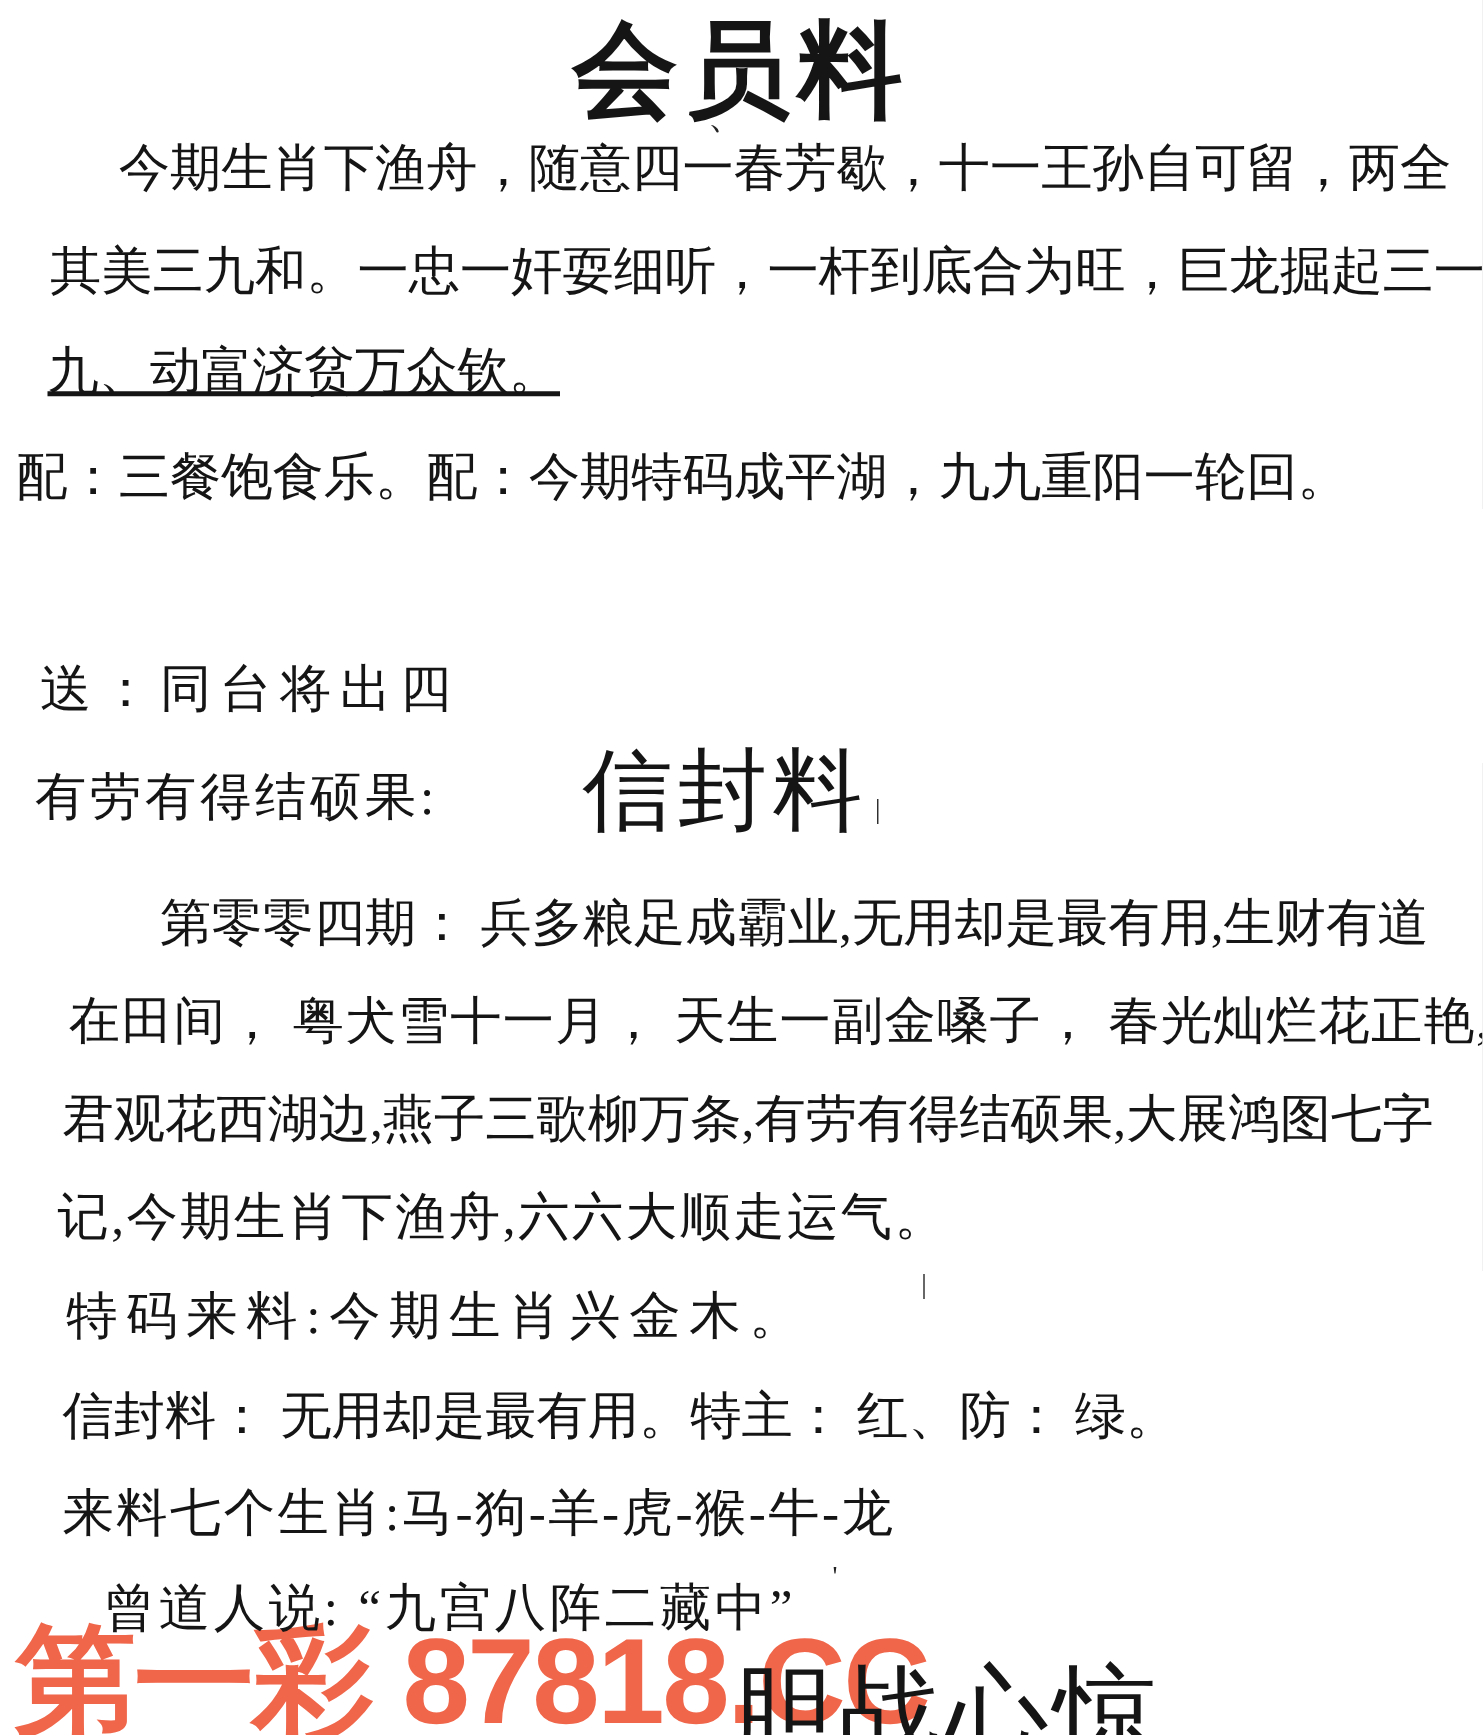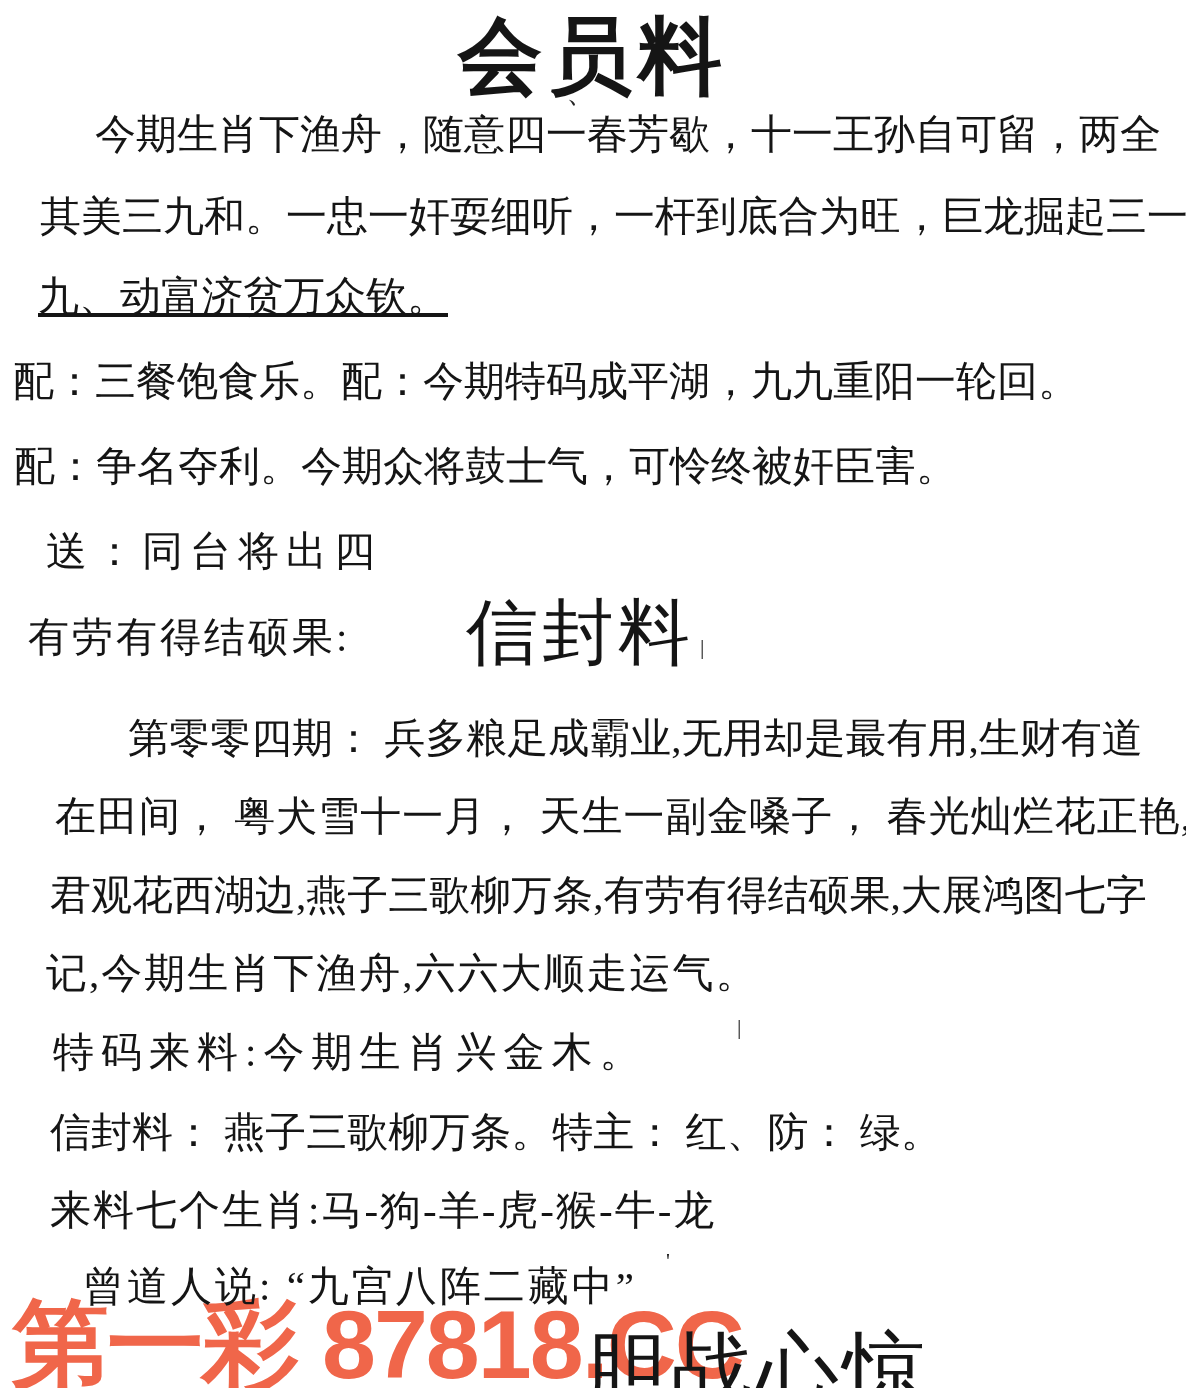--- a/index.html
+++ b/index.html
@@ -62,21 +62,21 @@
     z-index: 1;
     font-family: "Liberation Sans", "DejaVu Sans", sans-serif;
     white-space: nowrap;
   }
   
   .l-m0 { left: 95px;  top: 110px; }
   .l-m1 { left: 40px;  top: 192px; }
   .l-m2 { left: 38px;  top: 272px; text-decoration: underline; }
   .l-m3 { left: 13px;  top: 357px; }
   .l-m4 { left: 14px;  top: 442px; }
-  .l-m5 { left: 46px;  top: 527px; letter-spacing: 7px; }
+  .l-m5 { left: 32px;  top: 527px; letter-spacing: 7px; }
   .l-letter { left: 28px; top: 613px; letter-spacing: 3px; }
   .l-e0 { left: 128px; top: 714px; }
   .l-e1 { left: 55px;  top: 792px; letter-spacing: 1px; }
   .l-e2 { left: 50px;  top: 871px; }
   .l-e3 { left: 46px;  top: 949px; letter-spacing: 2px; }
   .l-e4 { left: 53px;  top: 1028px; letter-spacing: 7px; }
   .l-e5 { left: 50px;  top: 1108px; }
   .l-e6 { left: 50px;  top: 1186px; letter-spacing: 2px; }
   .l-e7 { left: 83px;  top: 1262px; letter-spacing: 3px; }
   
@@ -92,32 +92,31 @@
 <div class="page">
 
   <div class="watermark" style="color: rgb(240, 102, 74);">第一彩 87818.CC</div>
 
   <div class="doc-title">会员料</div>
 
   <div class="line l-m0">今期生肖下渔舟，随意四一春芳歇，十一王孙自可留，两全</div>
   <div class="line l-m1">其美三九和。一忠一奸耍细听，一杆到底合为旺，巨龙掘起三一</div>
   <div class="line l-m2">九、动富济贫万众钦。</div>
   <div class="line l-m3">配：三餐饱食乐。配：今期特码成平湖，九九重阳一轮回。</div>
-  <div class="line l-m4">配：争名夺利。今期众将鼓士气，可怜终被奸臣害。</div>
   <div class="line l-m5">送：同台将出四</div>
 
   <div class="line l-letter">有劳有得结硕果:</div>
   <div class="big-heading">信封料</div>
 
   <div class="line l-e0">第零零四期： 兵多粮足成霸业,无用却是最有用,生财有道</div>
   <div class="line l-e1">在田间， 粤犬雪十一月， 天生一副金嗓子， 春光灿烂花正艳, 伴</div>
   <div class="line l-e2">君观花西湖边,燕子三歌柳万条,有劳有得结硕果,大展鸿图七字</div>
   <div class="line l-e3">记,今期生肖下渔舟,六六大顺走运气。</div>
   <div class="line l-e4">特码来料:今期生肖兴金木。</div>
-  <div class="line l-e5">信封料： 燕子三歌柳万条。特主： 红、防： 绿。</div>
+  <div class="line l-e5">信封料： 无用却是最有用。特主： 红、防： 绿。</div>
   <div class="line l-e6">来料七个生肖:马-狗-羊-虎-猴-牛-龙</div>
   <div class="line l-e7">曾道人说: “九宫八阵二藏中”</div>
 
   <div class="bottom-heading">胆战心惊</div>
 
   <span class="artifact art-0">、</span>
   <span class="artifact art-1">|</span>
   <span class="artifact art-2">|</span>
   <span class="artifact art-3">'</span>
 

